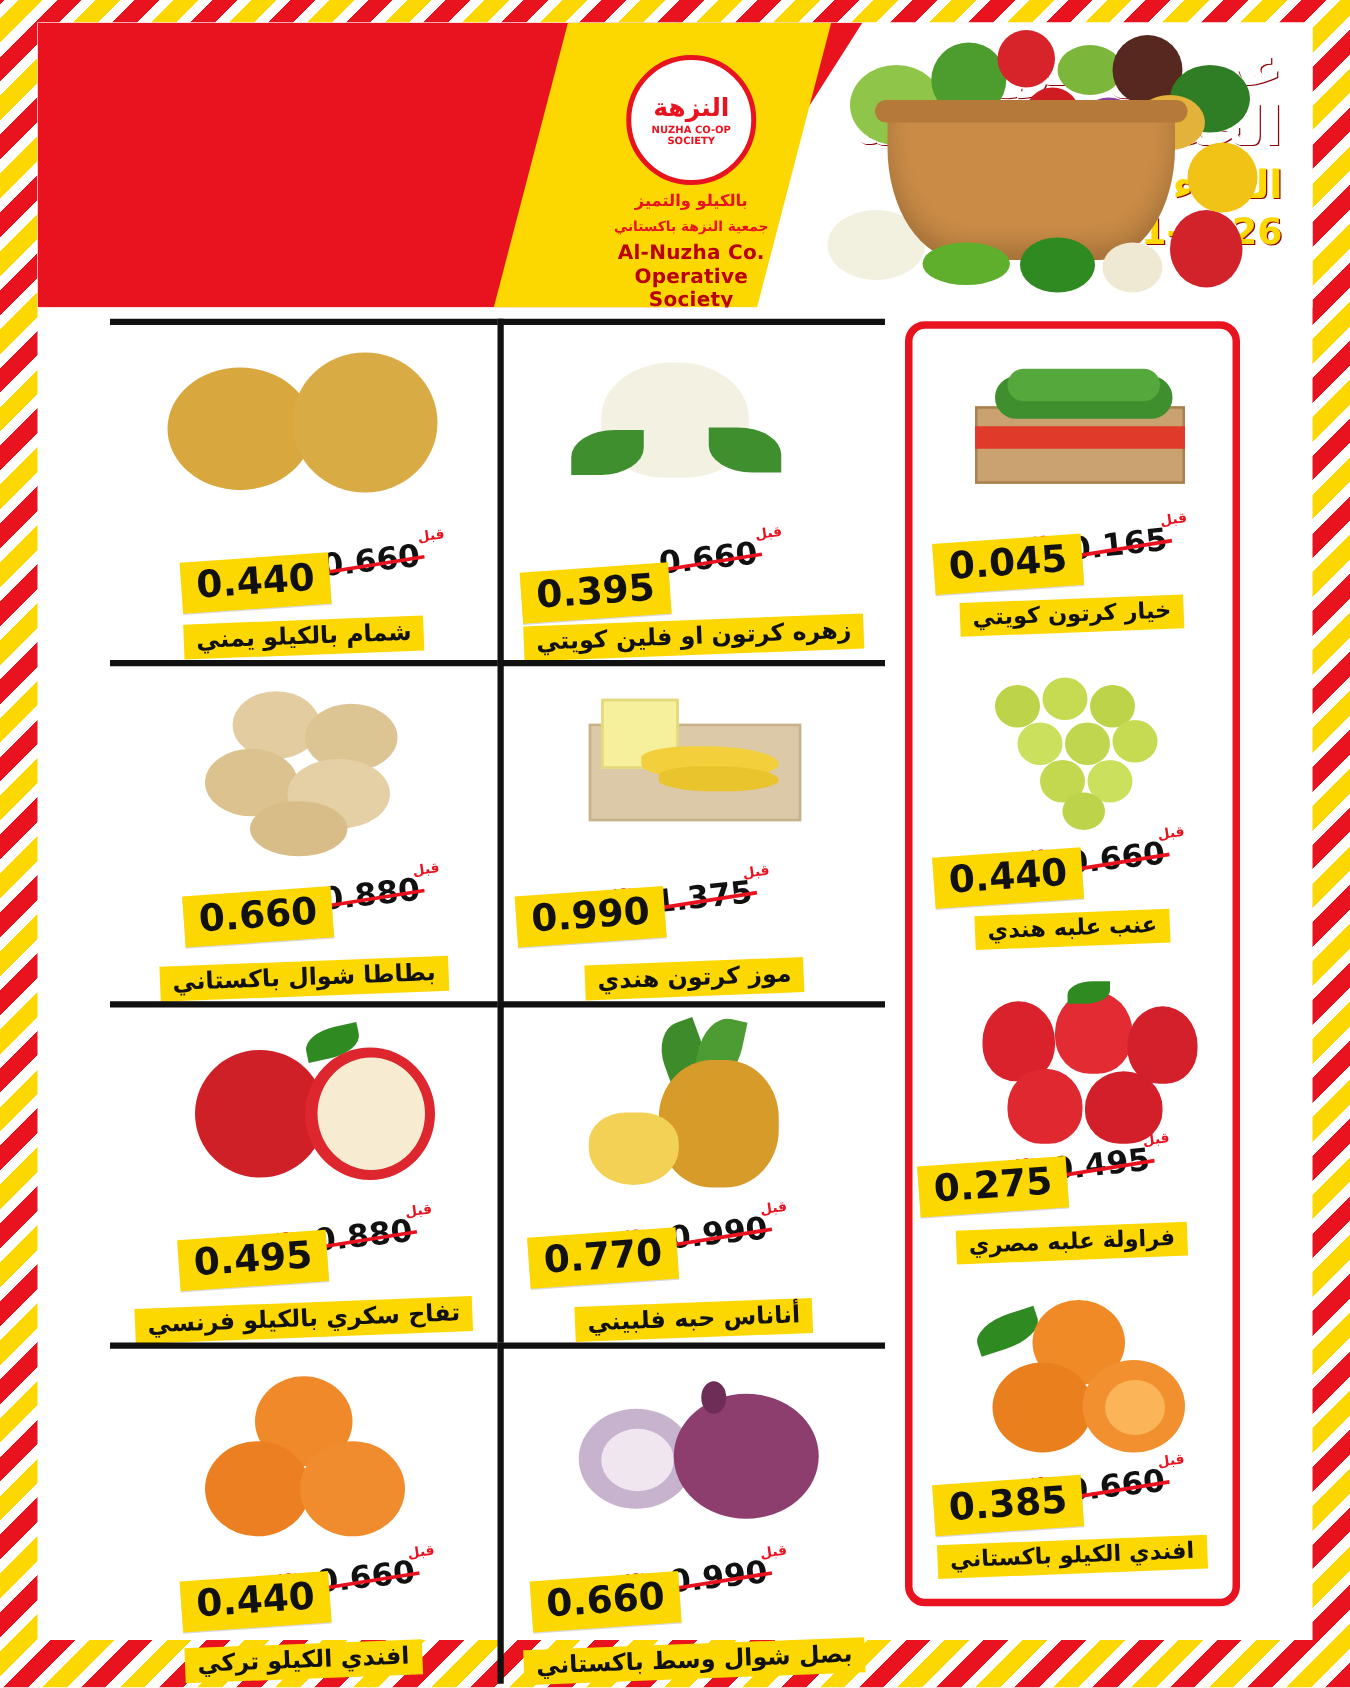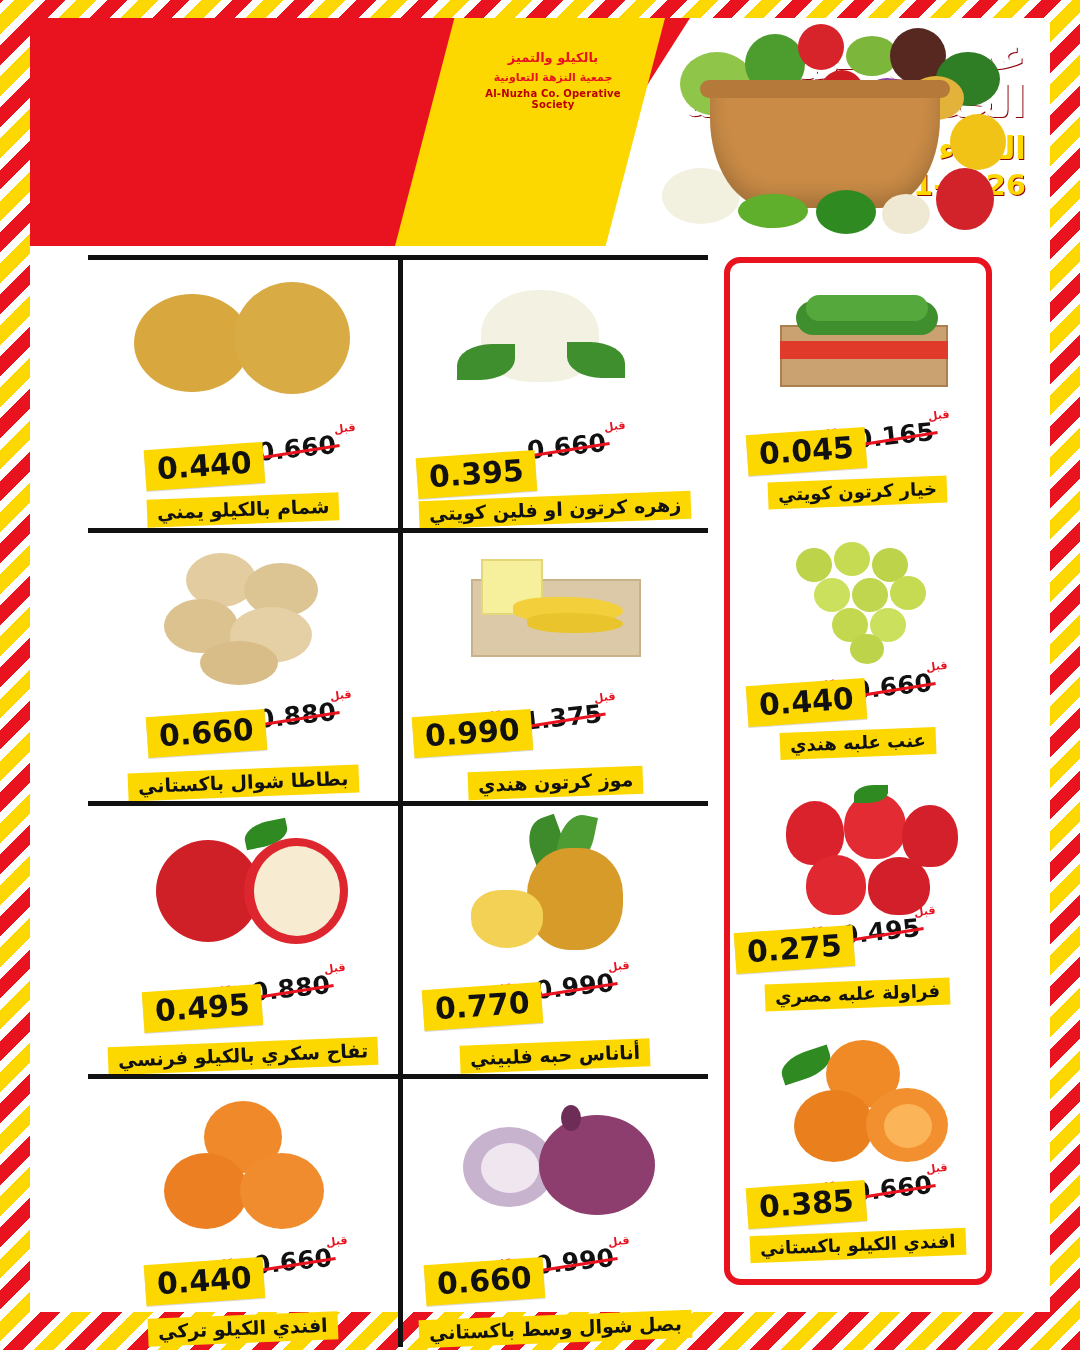--- a/index.html
+++ b/index.html
@@ -87,21 +87,21 @@
     border:4px solid #e8131f;
     border-radius:50%;
     background:#ffffff;
     display:flex; align-items:center; justify-content:center;
     flex-direction:column;
     color:#e8131f;
   }
   .logo-ar { font-size:20px; font-weight:bold; line-height:1; }
   .logo-sub { font-size:8px; font-weight:bold; margin-top:3px; }
   .logo-cap { font-size:13px; color:#e8131f; font-weight:bold; margin-top:6px; }
-  .logo-en { font-size:10px; color:#b00; font-weight:bold; margin-top:4px; letter-spacing:0.2px;}
+  .logo-en { font-size:16px; color:#b00; font-weight:bold; margin-top:4px; letter-spacing:0.2px;}
   
   .hdr-photo {
     position:absolute; left:620px; top:0; width:400px; height:228px;
   }
   .veg-basket {
     position:absolute; left:60px; top:70px; width:230px; height:120px;
     background:#c98b46;
     border-radius:8px 8px 60px 60px / 8px 8px 90px 90px;
     box-shadow: inset 0 -12px 18px rgba(0,0,0,.18);
   }
@@ -215,22 +215,26 @@
 
   <div class="hdr-text">
     <div class="hdr-line1">عروض فرع</div>
     <div class="hdr-line2">الخضار والفواكه</div>
     <div class="hdr-line3">الثلثاء فقط</div>
     <div class="hdr-date">6-1-2026</div>
   </div>
 
   <div class="logo-wrap">
     <div class="logo">
+      <div class="logo-circle">
+        <div class="logo-ar">النزهة</div>
+        <div class="logo-sub">NUZHA CO-OP SOCIETY</div>
+      </div>
       <div class="logo-cap">بالكيلو والتميز</div>
-      <div class="logo-cap" style="font-size:11px;">جمعية النزهة التعاونية</div>
+      <div class="logo-cap" style="font-size:11px;">جمعية النزهة باكستاني</div>
       <div class="logo-en">Al-Nuzha Co. Operative Society</div>
     </div>
   </div>
 
   <div class="hdr-photo">
     <div class="blob" style="left:30px;  top:34px;  width:74px; height:64px; background:#8fc64a;"></div>
     <div class="blob" style="left:12px;  top:150px; width:78px; height:56px; background:#f2f0de;"></div>
     <div class="blob" style="left:95px;  top:16px;  width:60px; height:60px; background:#4c9c2e;"></div>
     <div class="blob" style="left:148px; top:6px;   width:46px; height:46px; background:#d7242b;"></div>
     <div class="blob" style="left:196px; top:18px;  width:52px; height:40px; background:#7cb63a;"></div>

